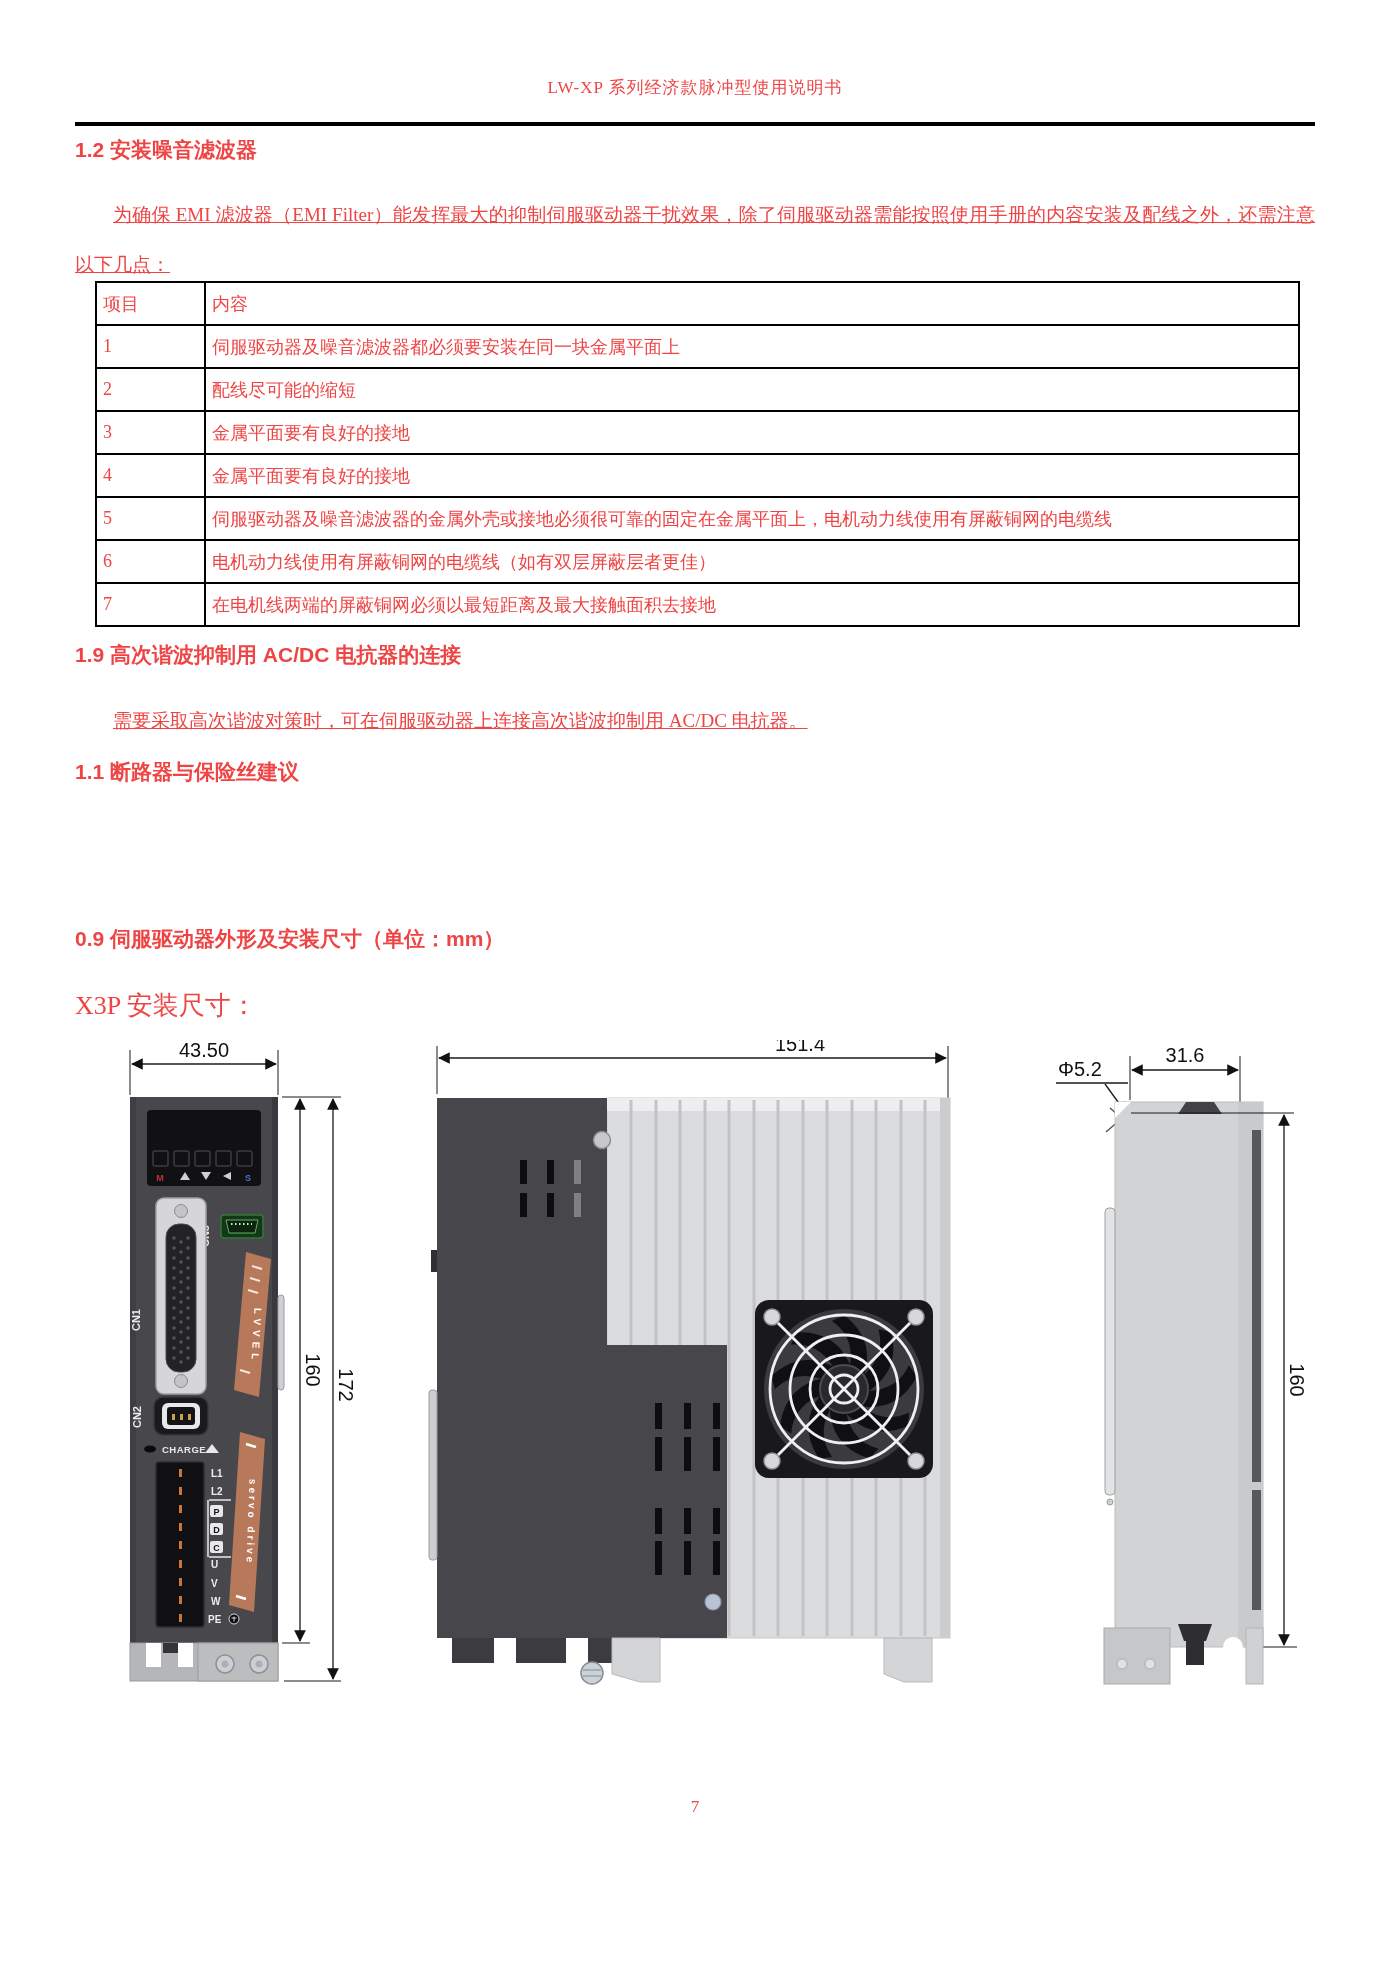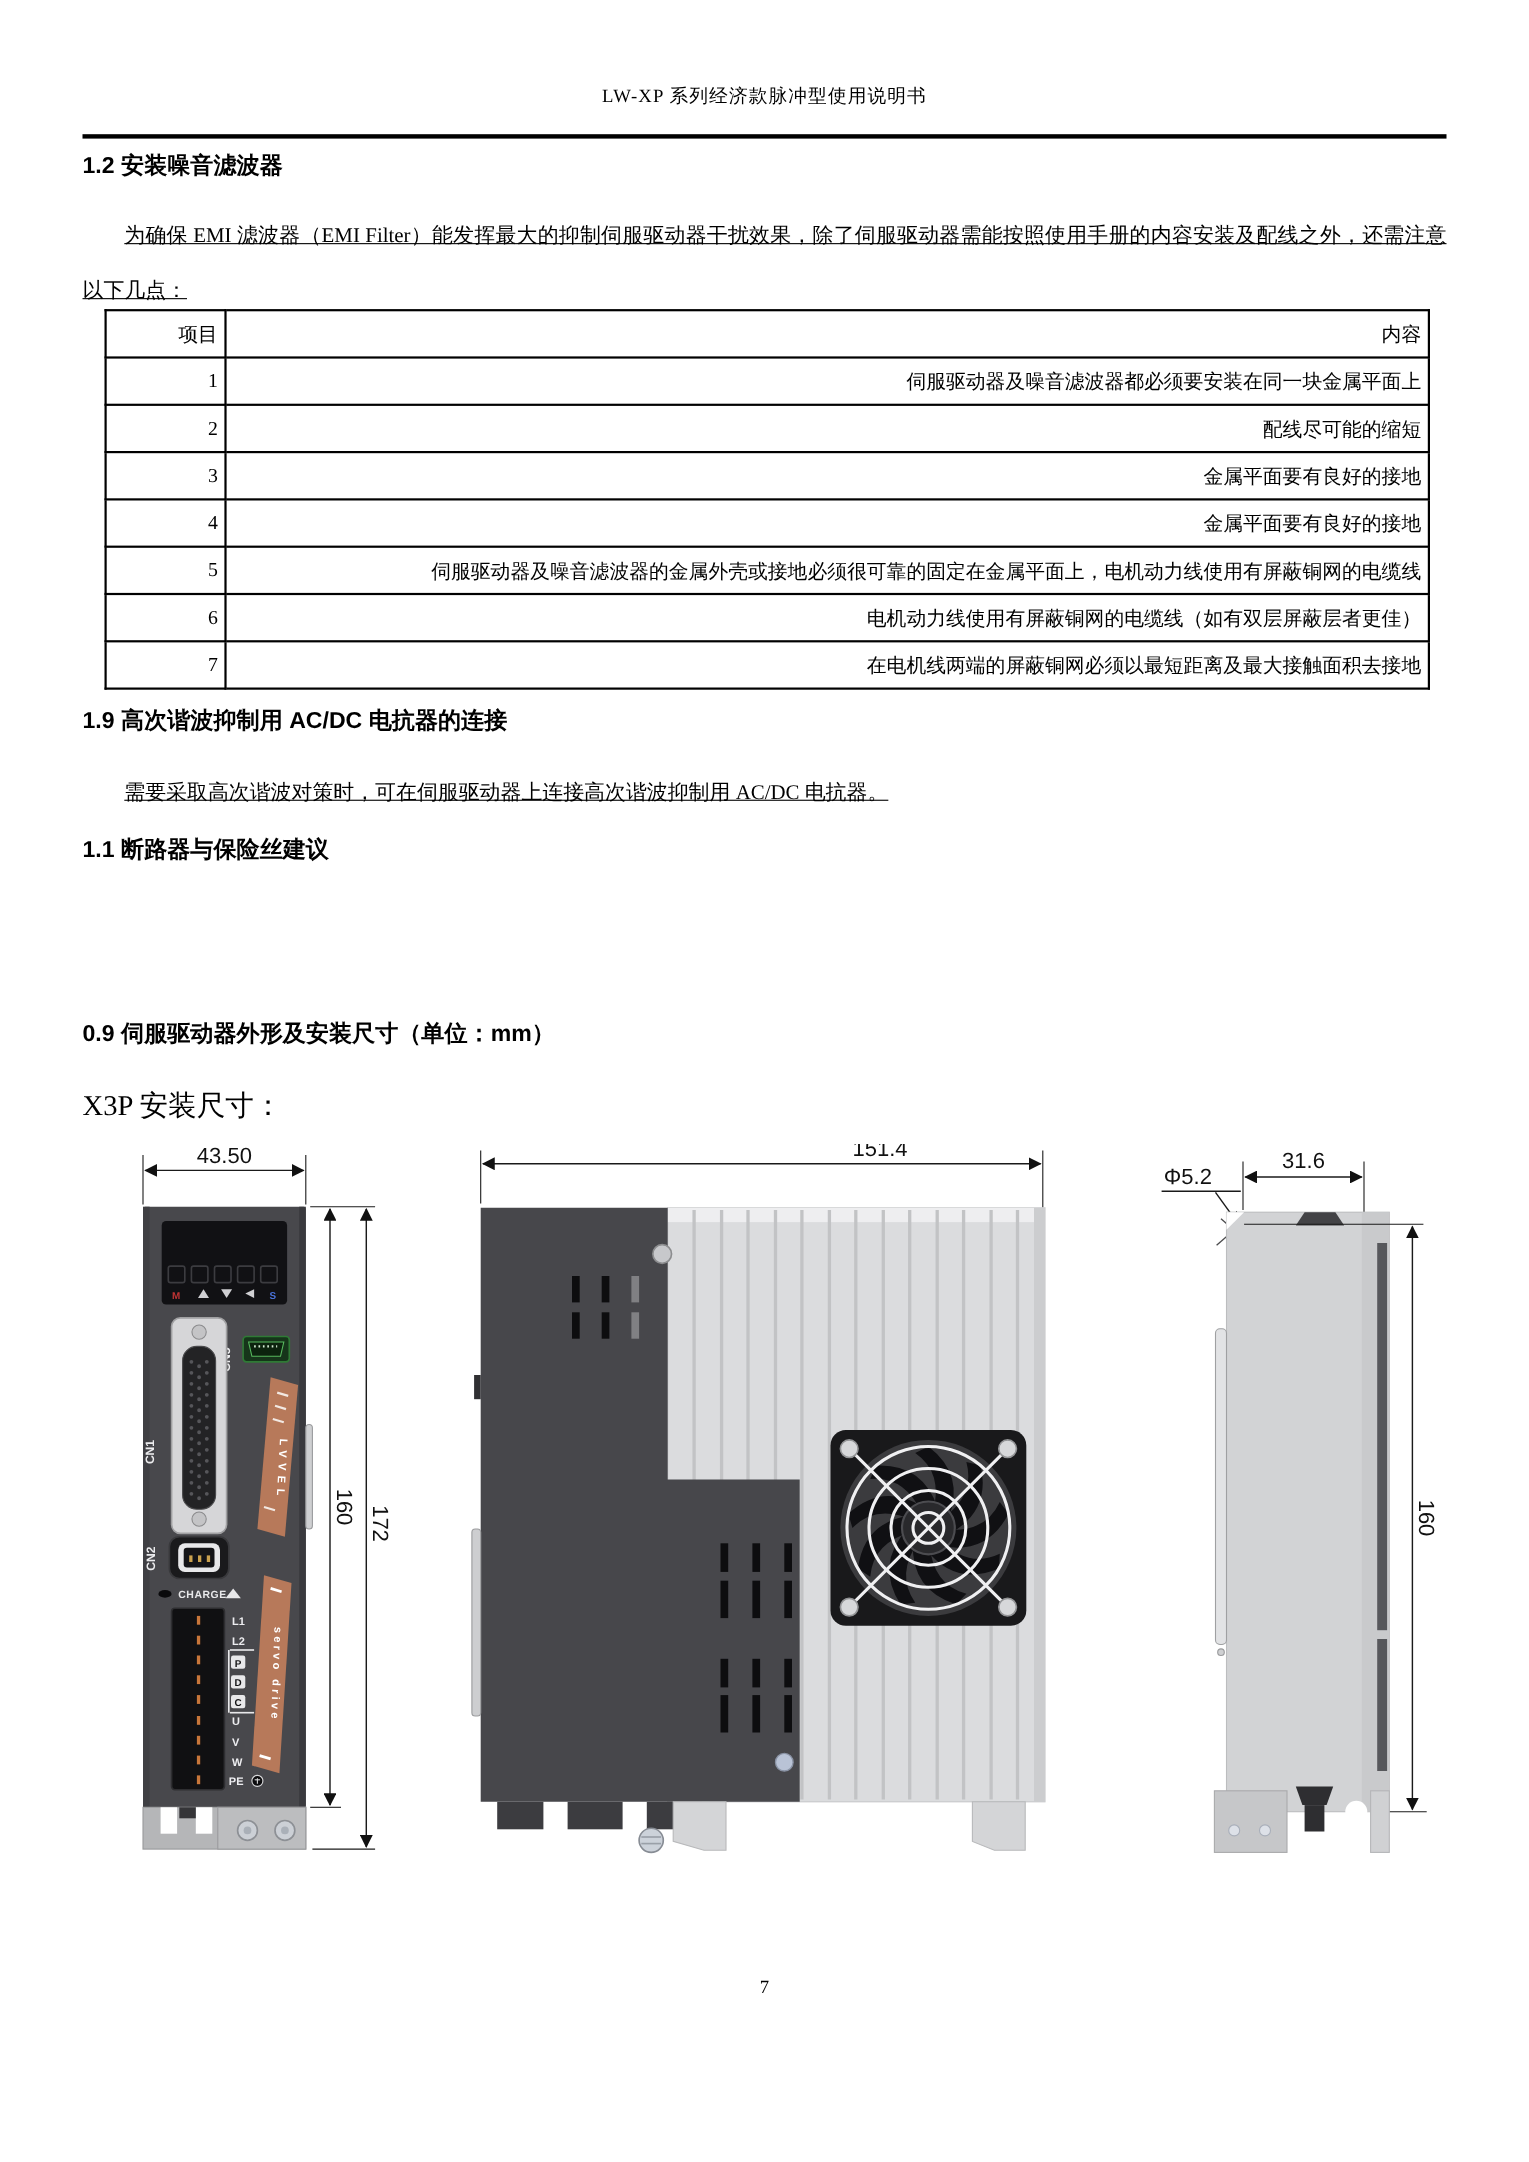--- a/index.html
+++ b/index.html
@@ -1,26 +1,26 @@
 <!DOCTYPE html>
 <html><head>
 <meta charset="utf-8">
 <style>
   html,body{margin:0;padding:0;background:#888;}
   .page{
     position:relative;width:1390px;height:1965px;margin:0 auto;background:#ffffff;
-    font-family:"Liberation Serif","DejaVu Serif",serif;color:#000000;overflow:hidden;
+    font-family:"Liberation Serif","DejaVu Serif",serif;color:#ef4444;overflow:hidden;
   }
   .abs{position:absolute;}
   .header-title{top:76px;left:0;width:100%;text-align:center;font-size:17px;letter-spacing:1px;}
   .header-rule{top:122px;left:75px;width:1240px;height:4px;background:#000;}
   .sec-heading{left:75px;font-family:"Liberation Sans","DejaVu Sans",sans-serif;font-weight:bold;font-size:21px;}
   .body-par{left:75px;width:1240px;font-size:19px;line-height:50px;text-align:justify;text-indent:2em;text-decoration:underline;}
   .spec-table{top:281px;left:95px;width:1205px;border-collapse:collapse;table-layout:fixed;}
-  .spec-table td,.spec-table th{border:2px solid #000;height:41px;font-size:18px;font-weight:normal;text-align:right;padding:0 6px;vertical-align:middle;}
+  .spec-table td,.spec-table th{border:2px solid #000;height:41px;font-size:18px;font-weight:normal;text-align:left;padding:0 6px;vertical-align:middle;}
   .spec-table .col-item{width:95px;}
   .x3p-line{top:988px;left:75px;font-size:26px;}
   .page-number{top:1797px;left:75px;width:1240px;text-align:center;font-size:17px;}
   .drawings{top:1040px;left:0;}
   
   .dimtxt{font:20px "Liberation Sans","DejaVu Sans",sans-serif;fill:#111;}
   .lbl{font:bold 11px "Liberation Sans","DejaVu Sans",sans-serif;fill:#ececee;}
   .lblsm{font:bold 10px "Liberation Sans","DejaVu Sans",sans-serif;fill:#ededf0;}
   .dim{stroke:#1a1a1a;stroke-width:1.3;fill:none;}
   .ext{stroke:#1a1a1a;stroke-width:1;fill:none;}

